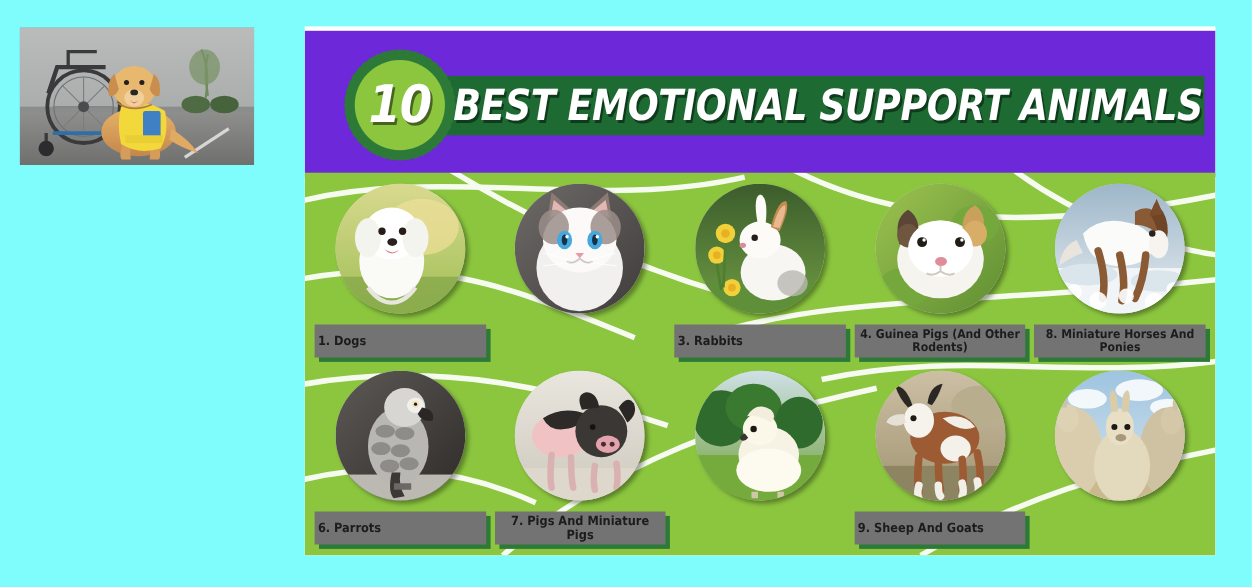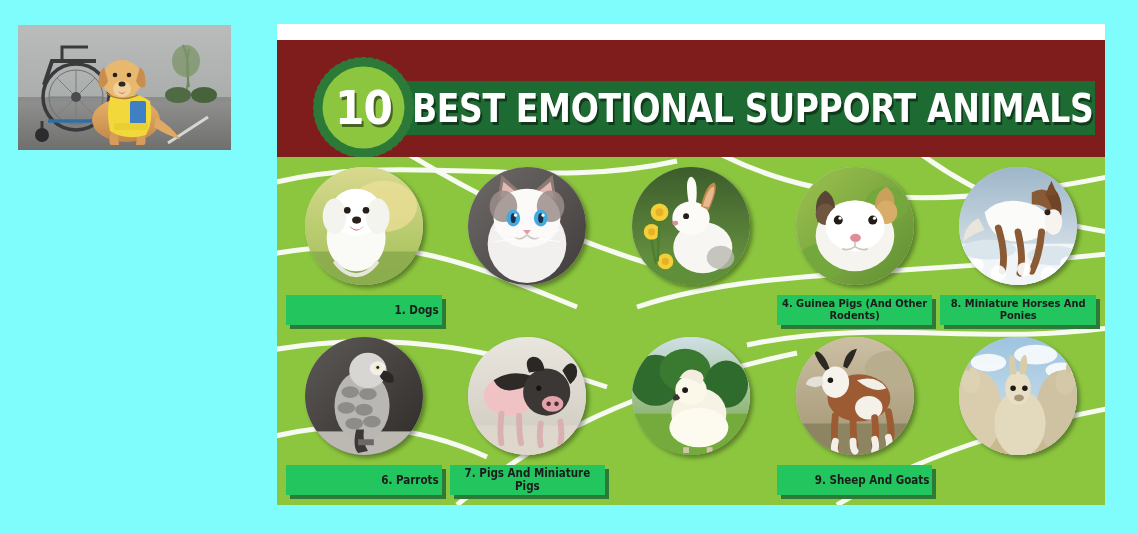--- a/index.html
+++ b/index.html
@@ -16,21 +16,21 @@
     overflow:hidden;background:#9aa0a0;
   }
   #thumb svg{display:block;width:100%;height:100%;}
 
   
   #poster{
     position:absolute;left:277px;top:24px;width:828px;height:481px;
     background:#ffffff;overflow:hidden;
   }
   #header{
-    position:absolute;left:0;top:16px;width:100%;height:133px;background:#7f1d1d;
+    position:absolute;left:0;top:4px;width:100%;height:133px;background:#6d28d9;font-style:italic;
   }
   #banner{
     position:absolute;left:63px;top:41px;right:10px;height:54px;
     background:#1d6b33;
   }
   #title{
     position:absolute;left:135px;top:41px;right:12px;height:54px;
     display:flex;align-items:center;
     font-family:"DejaVu Sans Condensed","Liberation Sans Narrow","Liberation Sans",sans-serif;
     font-weight:bold;font-size:39px;color:#ffffff;
@@ -65,23 +65,23 @@
   .circle{
     position:absolute;top:8px;left:50%;transform:translateX(-50%);
     width:118px;height:118px;border-radius:50%;
     overflow:hidden;box-shadow:3px 3px 4px rgba(0,0,0,.35);
     background:#cfd6c8;
   }
   .circle svg{display:block;width:100%;height:100%;}
 
   .card{
     position:absolute;left:4px;right:4px;top:136px;height:30px;
-    background:#22c55e;
+    background:#737373;
     box-shadow:4px 4px 0 #2d7a38;
-    display:flex;align-items:center;justify-content:flex-end;
+    display:flex;align-items:center;justify-content:flex-start;
     text-align:center;
   }
   .card span{
     font-family:"DejaVu Sans Condensed","Liberation Sans Narrow","Liberation Sans",sans-serif;
     font-weight:bold;font-size:11.5px;color:#1c1c1c;line-height:1.12;
     padding:0 3px;
   }
   .card.two span{font-size:11px;}
 </style>
 </head>
@@ -319,20 +319,23 @@
                 <circle cx="28" cy="46" r="9" fill="#f2d03a"></circle>
                 <circle cx="28" cy="46" r="4" fill="#e8b024"></circle>
          <circle cx="20" cy="66" r="8" fill="#f2d03a"></circle>
                 <circle cx="20" cy="66" r="3.6" fill="#e8b024"></circle>
          <circle cx="34" cy="96" r="8" fill="#f2d03a"></circle>
                 <circle cx="34" cy="96" r="3.6" fill="#e8b024"></circle>
          <path d="M28 55 L26 96 M20 74 L24 98" stroke="#4e7f2e" stroke-width="2.5" fill="none"></path>
               </g>
             </svg>
           </div>
+          <div class="card">
+            <span>3. Rabbits</span>
+          </div>
         </div>
         <div class="cell" style="left: 495.8px; width: 163.6px;">
           <div class="circle">
             <svg viewBox="0 0 120 120" preserveAspectRatio="xMidYMid slice">
               <defs>
                 <linearGradient id="a_gp" x1="0" y1="0" x2="1" y2="1">
                   <stop offset="0" stop-color="#9cc24f"></stop>
                   <stop offset="1" stop-color="#5f8f33"></stop>
                 </linearGradient>
               </defs>

